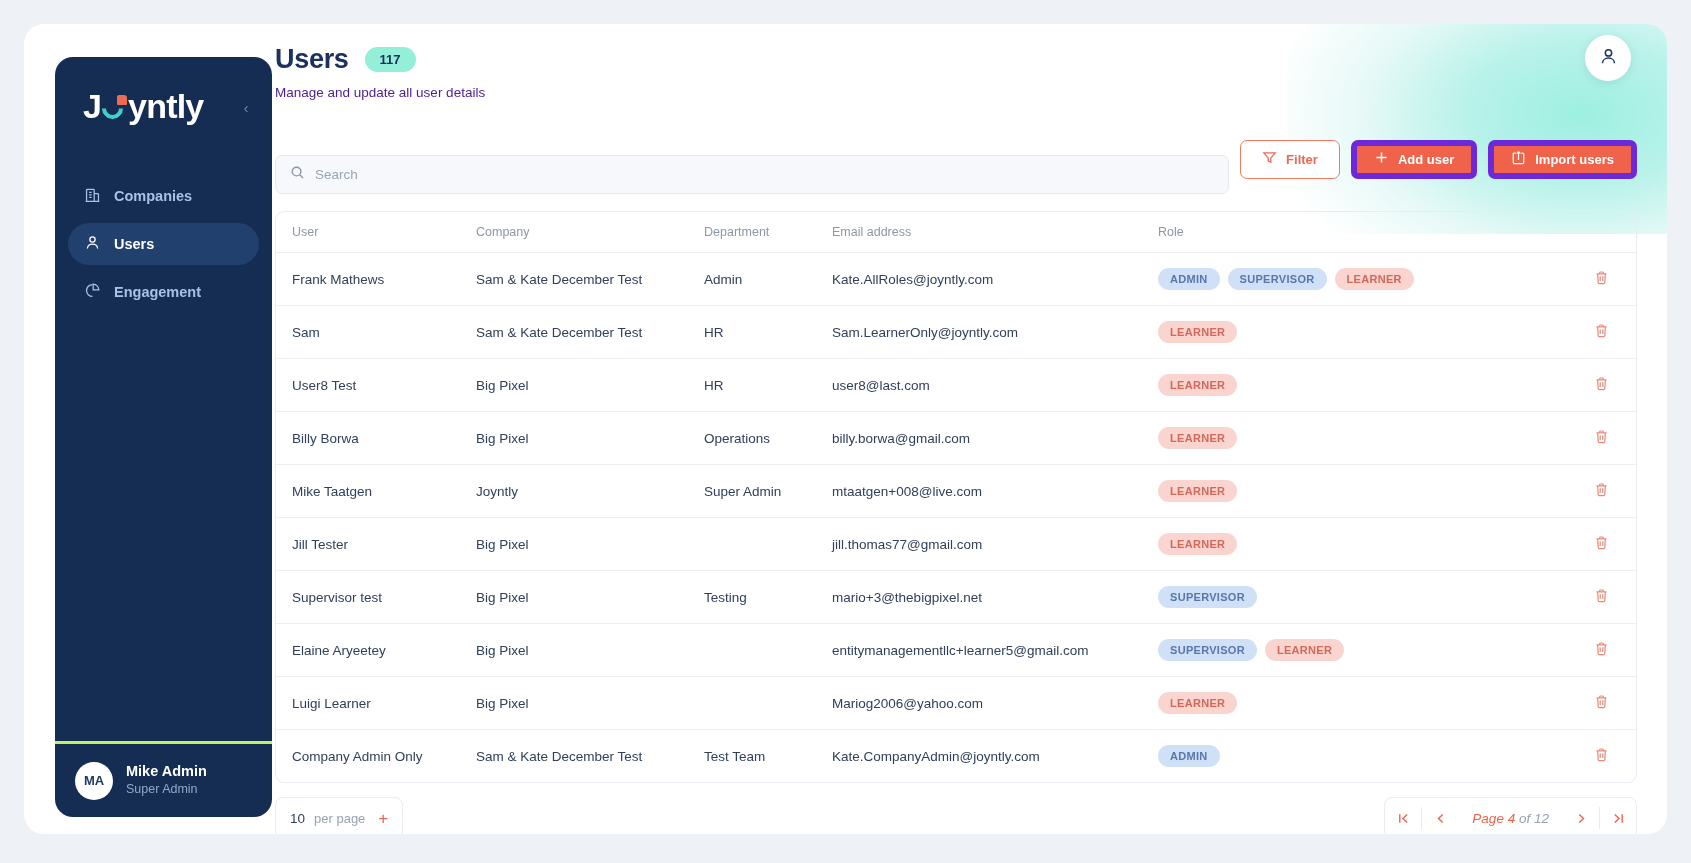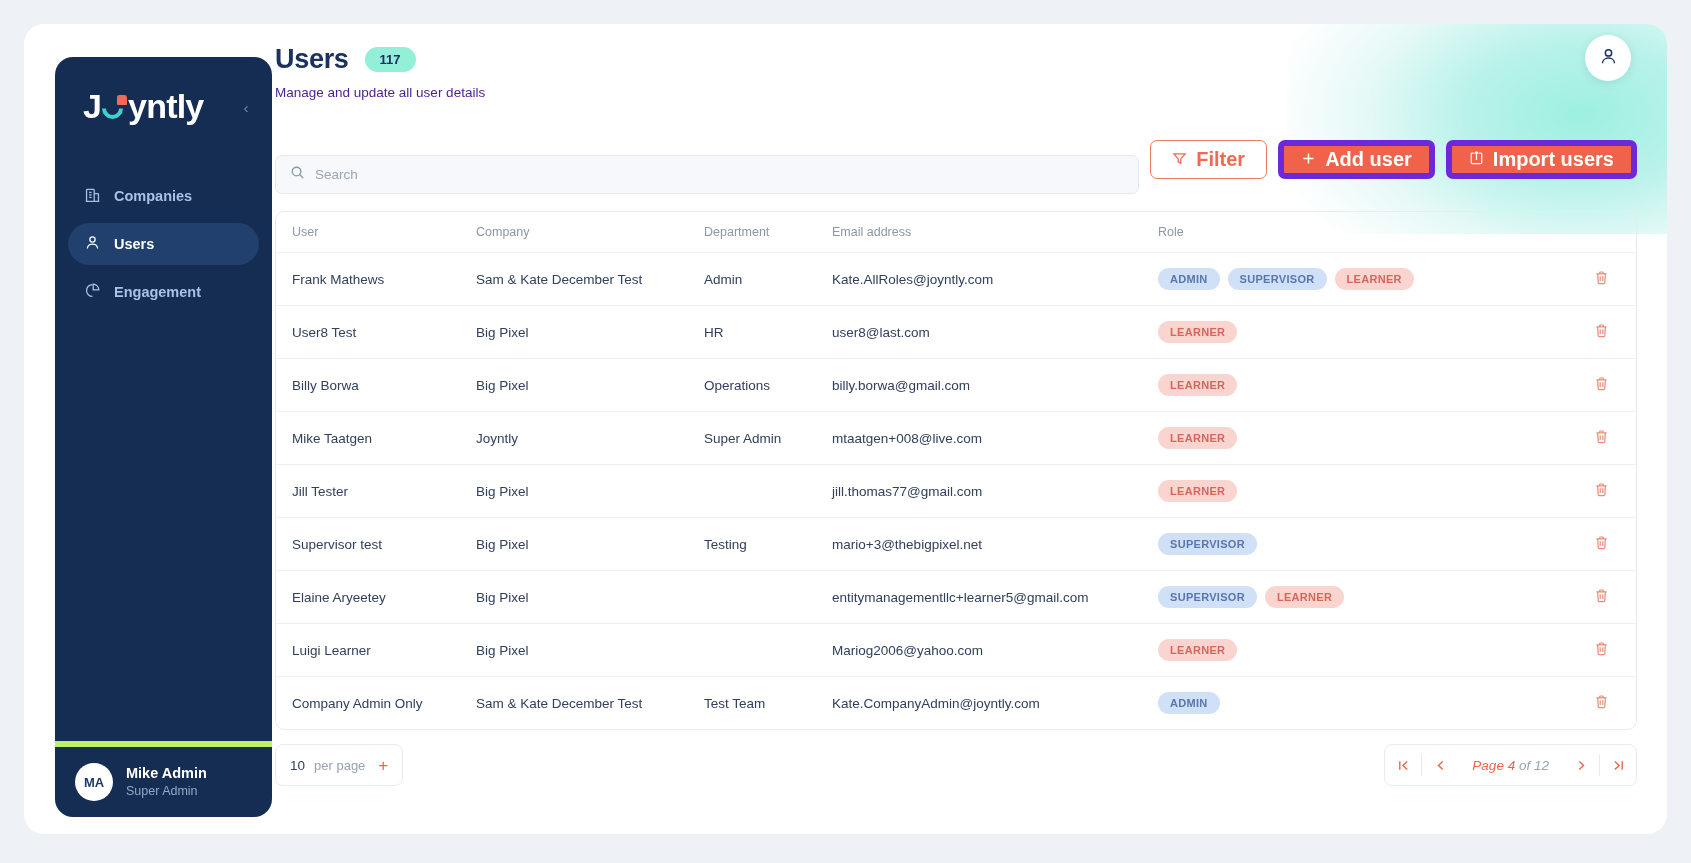--- a/index.html
+++ b/index.html
@@ -132,21 +132,21 @@
     color: #ffffff;
   }
   .nav-item svg { flex: 0 0 auto; }
 
   .sidebar-footer {
     position: absolute;
     left: 0;
     bottom: 0;
     width: 100%;
     height: 76px;
-    border-top: 6px solid #bef264;
+    border-top: 3px solid #bef264;
     display: flex;
     align-items: center;
     padding-left: 20px;
     gap: 13px;
     cursor: pointer;
   }
   .avatar-initials {
     width: 38px; height: 38px;
     border-radius: 50%;
     background: #ffffff;
@@ -236,21 +236,21 @@
     width: 100%;
   }
   .search-box input::placeholder { color: #9aa5b5; }
 
   .btn {
     height: 39px;
     display: flex;
     align-items: center;
     gap: 9px;
     border-radius: 7px;
-    font-size: 20px;
+    font-size: 13px;
     font-weight: 700;
     padding: 0 17px;
     cursor: pointer;
     white-space: nowrap;
   }
   .btn-outline {
     background: #ffffff;
     border: 1px solid #f07a63;
     color: #ef6a53;
     padding: 0 21px;
@@ -506,20 +506,39 @@
                 <td class="c-actions"><span class="trash">
                     <svg width="15" height="16" viewBox="0 0 16 17" fill="none" stroke="#e98a78" stroke-width="1.3">
                       <path d="M2.6 4.1h10.8"></path>
                       <path d="M6.1 4.1V2.9a.8.8 0 0 1 .8-.8h2.2a.8.8 0 0 1 .8.8v1.2"></path>
                       <path d="M3.9 4.1l.6 9.4a1 1 0 0 0 1 .9h5a1 1 0 0 0 1-.9l.6-9.4"></path>
                       <path d="M6.6 6.7v5M9.4 6.7v5"></path>
                     </svg>
                   </span></td>
               </tr>
               <tr>
+                <td class="c-user">Sam</td>
+                <td class="c-company">Sam &amp; Kate December Test</td>
+                <td class="c-dept">HR</td>
+                <td class="c-email">Sam.LearnerOnly@joyntly.com</td>
+                <td class="c-role">
+                  <div class="roles">
+                    <span class="pill pill-red">LEARNER</span>
+                  </div>
+                </td>
+                <td class="c-actions"><span class="trash">
+                    <svg width="15" height="16" viewBox="0 0 16 17" fill="none" stroke="#e98a78" stroke-width="1.3">
+                      <path d="M2.6 4.1h10.8"></path>
+                      <path d="M6.1 4.1V2.9a.8.8 0 0 1 .8-.8h2.2a.8.8 0 0 1 .8.8v1.2"></path>
+                      <path d="M3.9 4.1l.6 9.4a1 1 0 0 0 1 .9h5a1 1 0 0 0 1-.9l.6-9.4"></path>
+                      <path d="M6.6 6.7v5M9.4 6.7v5"></path>
+                    </svg>
+                  </span></td>
+              </tr>
+              <tr>
                 <td class="c-user">User8 Test</td>
                 <td class="c-company">Big Pixel</td>
                 <td class="c-dept">HR</td>
                 <td class="c-email">user8@last.com</td>
                 <td class="c-role">
                   <div class="roles">
                     <span class="pill pill-red">LEARNER</span>
                   </div>
                 </td>
                 <td class="c-actions"><span class="trash">

